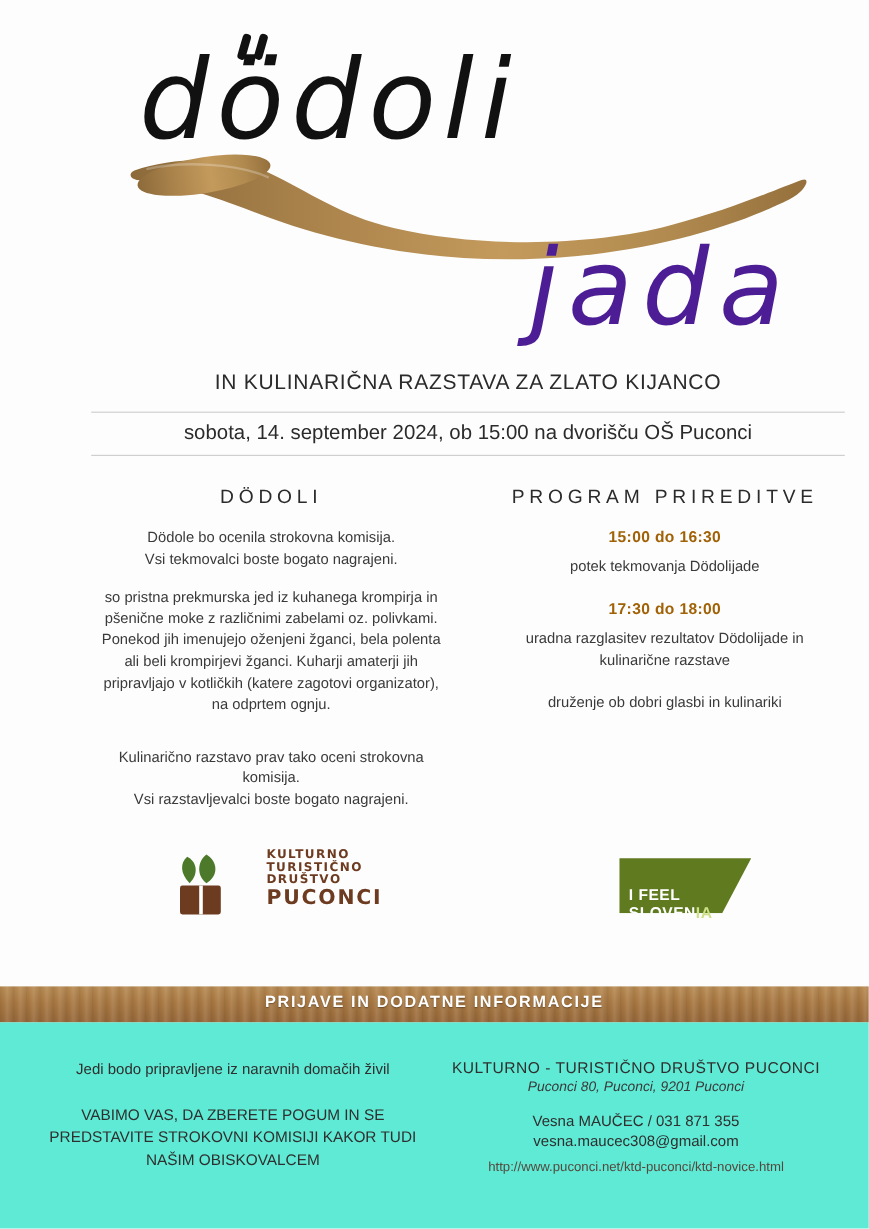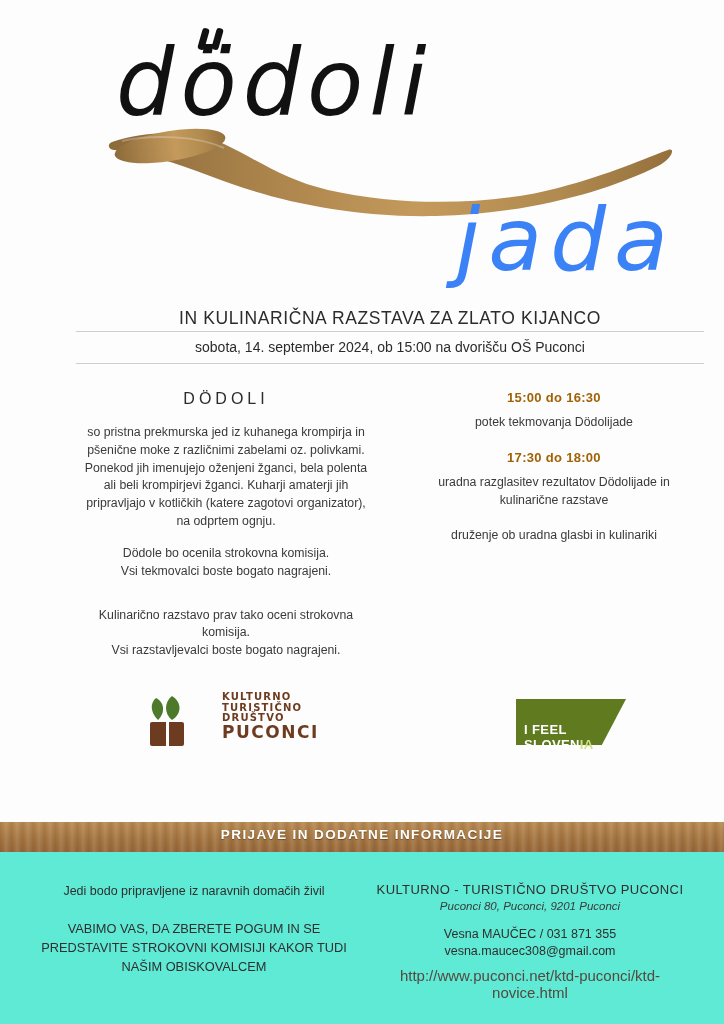--- a/index.html
+++ b/index.html
@@ -61,45 +61,45 @@
 
   .spoon {
     position: absolute;
     left: 78px;
     top: 128px;
     width: 570px;
     height: 92px;
   }
   .word-jada {
     position: absolute;
-    right: 76px;
+    right: 91px;
     top: 196px;
     font-family: "DejaVu Sans", sans-serif;
     font-size: 88px;
     font-weight: 400;
     font-style: italic;
     letter-spacing: 8px;
-    color: #3b82f6;
+    color: #4c1d95;
     line-height: 1;
   }
   
   .subtitle {
     text-align: center;
     font-size: 17.5px;
     letter-spacing: 0.6px;
     color: #2b2b2b;
     margin-top: 18px;
   }
   .date-bar {
-    margin: 2px 48px 0 48px;
+    margin: 14px 48px 0 48px;
     border-top: 1px solid #cfcfcf;
     border-bottom: 1px solid #cfcfcf;
     padding: 7px 0 8px 0;
     text-align: center;
-    font-size: 14px;
+    font-size: 17px;
     color: #2b2b2b;
   }
   
   .columns {
     display: flex;
     margin-top: 26px;
     padding: 0 52px;
     box-sizing: border-box;
   }
   .col {
@@ -266,21 +266,21 @@
     font-size: 12.5px;
     color: #2f2f2f;
     margin-top: 15px;
   }
   .f-mail {
     font-size: 12.5px;
     color: #2f2f2f;
     margin-top: 3px;
   }
   .f-url {
-    font-size: 15px;
+    font-size: 11px;
     color: #55493f;
     margin-top: 9px;
   }
 </style>
 </head>
 <body>
 
 <div class="poster">
 
   <div class="title-area">
@@ -313,50 +313,51 @@
   </div>
 
   <div class="subtitle">IN KULINARIČNA RAZSTAVA ZA ZLATO KIJANCO</div>
 
   <div class="date-bar">sobota, 14. september 2024, ob 15:00 na dvorišču OŠ Puconci</div>
 
   <div class="columns">
 
     <div class="col col-left">
       <div class="col-head">DÖDOLI</div>
+      <p class="para">Dödole bo ocenila strokovna komisija.
+Vsi tekmovalci boste bogato nagrajeni.</p>
       <p class="para">so pristna prekmurska jed iz kuhanega krompirja in
 pšenične moke z različnimi zabelami oz. polivkami.
 Ponekod jih imenujejo oženjeni žganci, bela polenta
 ali beli krompirjevi žganci. Kuharji amaterji jih
 pripravljajo v kotličkih (katere zagotovi organizator),
 na odprtem ognju.</p>
-      <p class="para">Dödole bo ocenila strokovna komisija.
-Vsi tekmovalci boste bogato nagrajeni.</p>
       <div class="gap"></div>
       <p class="para">Kulinarično razstavo prav tako oceni strokovna
 komisija.
 Vsi razstavljevalci boste bogato nagrajeni.</p>
     </div>
 
     <div class="col col-right">
+      <div class="col-head">PROGRAM PRIREDITVE</div>
 
       <div class="slot">
         <div class="slot-time">15:00 do 16:30</div>
         <div class="slot-desc">potek tekmovanja Dödolijade</div>
       </div>
 
 
       <div class="slot">
         <div class="slot-time">17:30 do 18:00</div>
         <div class="slot-desc">uradna razglasitev rezultatov Dödolijade in
 kulinarične razstave</div>
       </div>
 
       <div class="slot">
-        <div class="slot-desc">druženje ob uradna glasbi in kulinariki</div>
+        <div class="slot-desc">druženje ob dobri glasbi in kulinariki</div>
       </div>
     </div>
   </div>
 
   <div class="logos">
     <div class="logo-ktd">
       <svg class="ktd-mark" viewBox="0 0 74 60">
         <path d="M14,6 C22,10 24,20 16,28 C8,20 8,11 14,6 Z" fill="#4c7a2a"></path>
         <path d="M30,4 C40,10 40,22 30,28 C22,22 22,10 30,4 Z" fill="#4c7a2a"></path>
         <rect x="8" y="30" width="34" height="24" rx="2" fill="#6d3b20"></rect>

